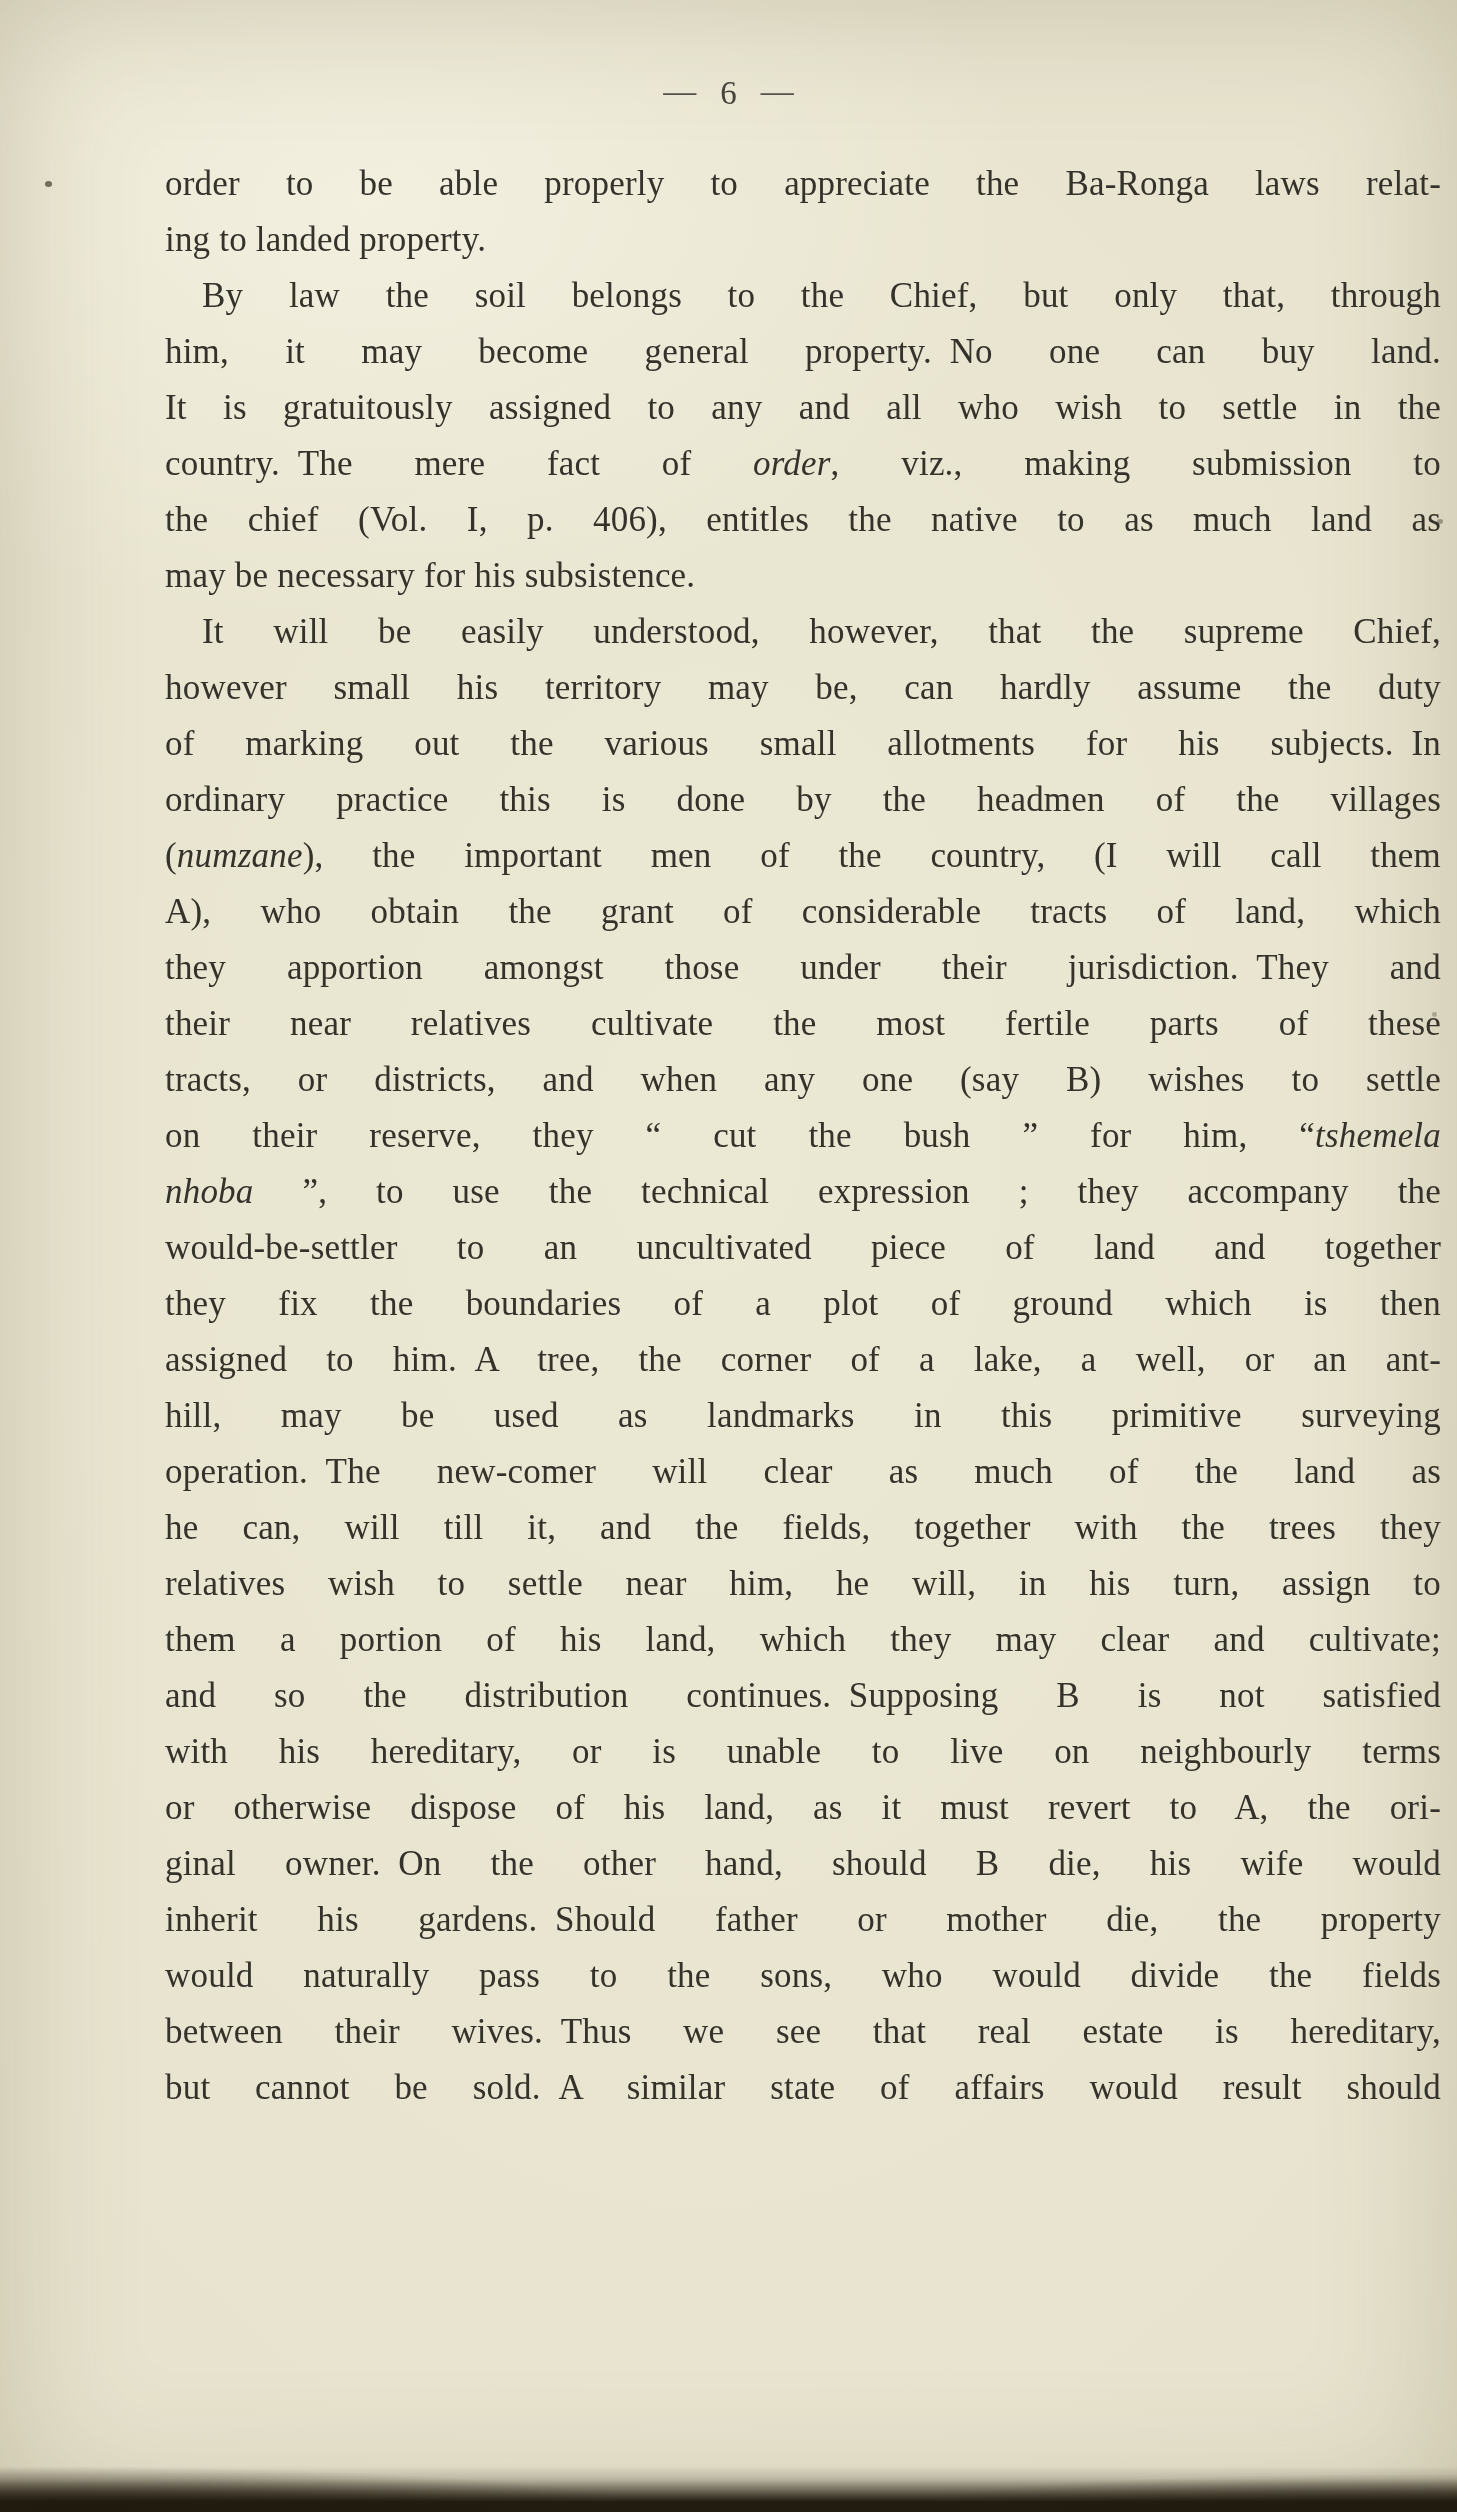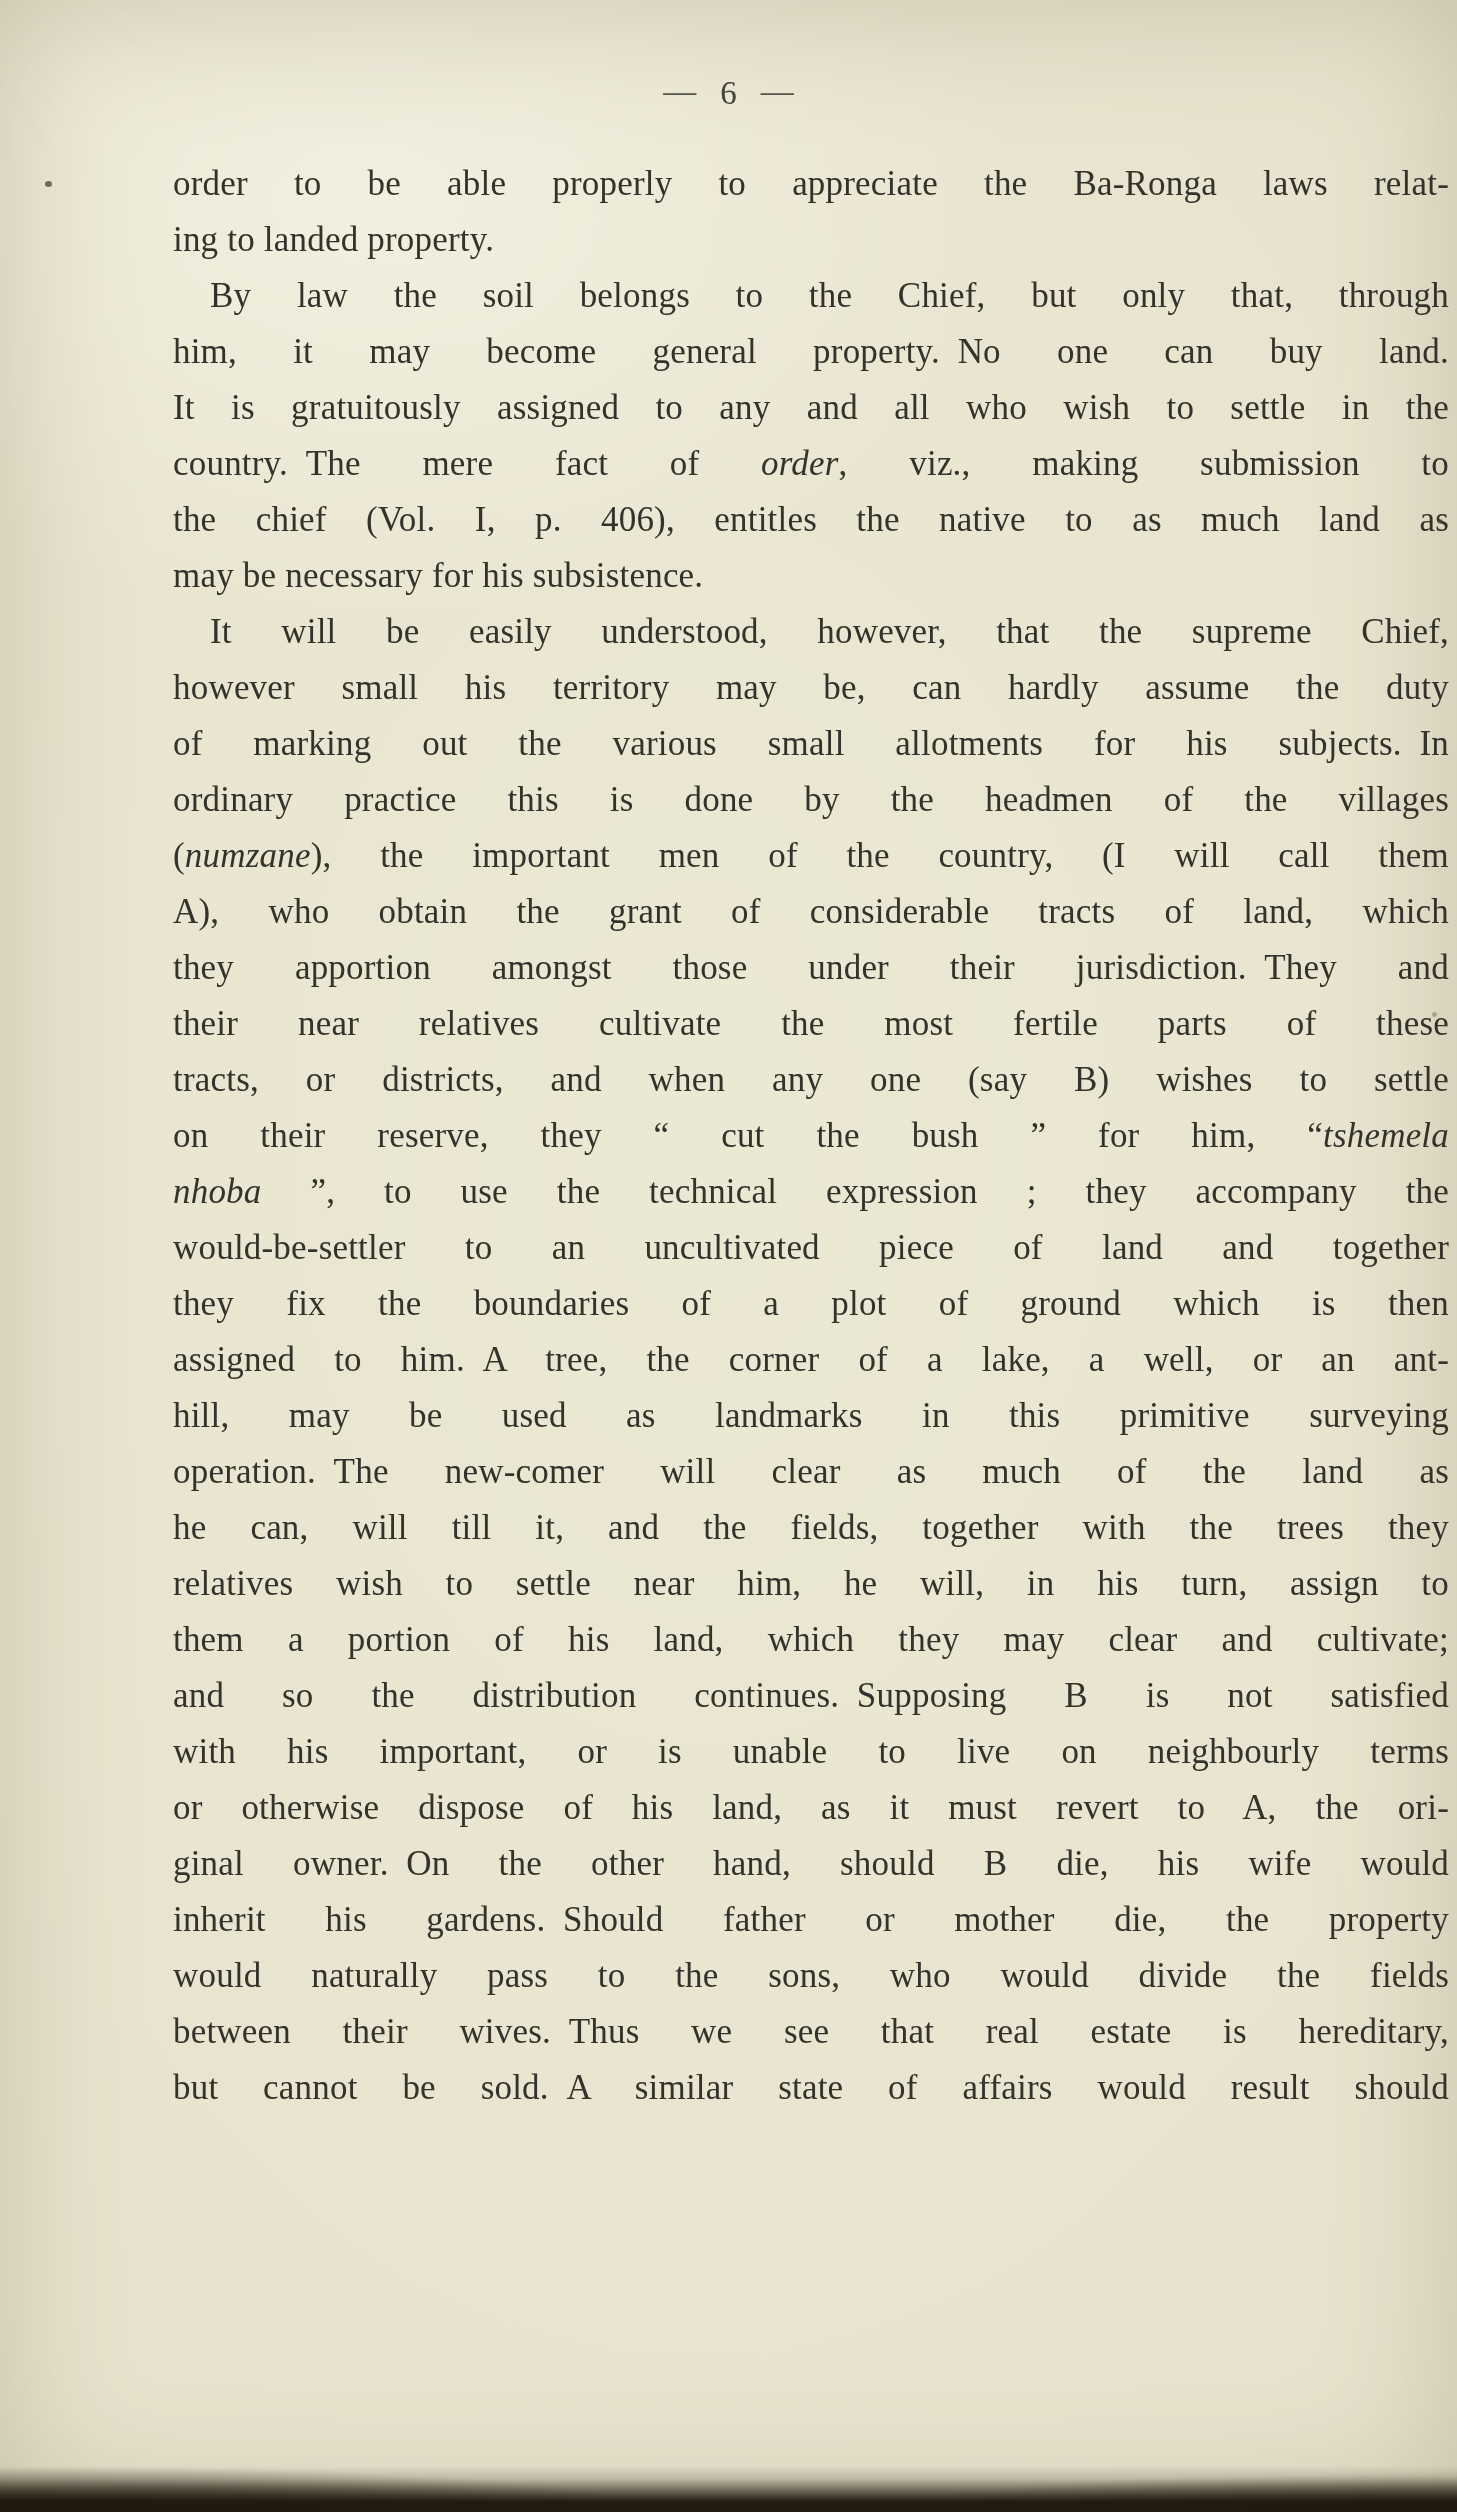--- a/index.html
+++ b/index.html
@@ -35,21 +35,20 @@
     color: #55524a;
   }
   .text-block {
     position: absolute;
     left: 165px;
     top: 156px;
     width: 1276px;
     font-size: 35px;
     line-height: 56px;
     letter-spacing: 0.2px;
-    margin-left: 8px;
   }
   .line {
     text-align: justify;
     text-align-last: justify;
   }
   .line.line-end {
     text-align-last: left;
   }
   .line.line-indent {
     padding-left: 37px;
@@ -134,21 +133,21 @@
         <div class="line"><span class="italic">nhoba</span><span> ”, to use the technical expression ; they accompany the</span></div>
         <div class="line"><span>would-be-settler to an uncultivated piece of land and together</span></div>
         <div class="line"><span>they fix the boundaries of a plot of ground which is then</span></div>
         <div class="line"><span>assigned to him. A tree, the corner of a lake, a well, or an ant-</span></div>
         <div class="line"><span>hill, may be used as landmarks in this primitive surveying</span></div>
         <div class="line"><span>operation. The new-comer will clear as much of the land as</span></div>
         <div class="line"><span>he can, will till it, and the fields, together with the trees they</span></div>
         <div class="line"><span>relatives wish to settle near him, he will, in his turn, assign to</span></div>
         <div class="line"><span>them a portion of his land, which they may clear and cultivate;</span></div>
         <div class="line"><span>and so the distribution continues. Supposing B is not satisfied</span></div>
-        <div class="line"><span>with his important, or is unable to live on neighbourly terms</span></div>
+        <div class="line"><span>with his hereditary, or is unable to live on neighbourly terms</span></div>
         <div class="line"><span>or otherwise dispose of his land, as it must revert to A, the ori-</span></div>
         <div class="line"><span>ginal owner. On the other hand, should B die, his wife would</span></div>
         <div class="line"><span>inherit his gardens. Should father or mother die, the property</span></div>
         <div class="line"><span>would naturally pass to the sons, who would divide the fields</span></div>
         <div class="line"><span>between their wives. Thus we see that real estate is hereditary,</span></div>
         <div class="line"><span>but cannot be sold. A similar state of affairs would result should</span></div>
       </div>
     </main>
 
   <span class="speck speck-1"></span>

